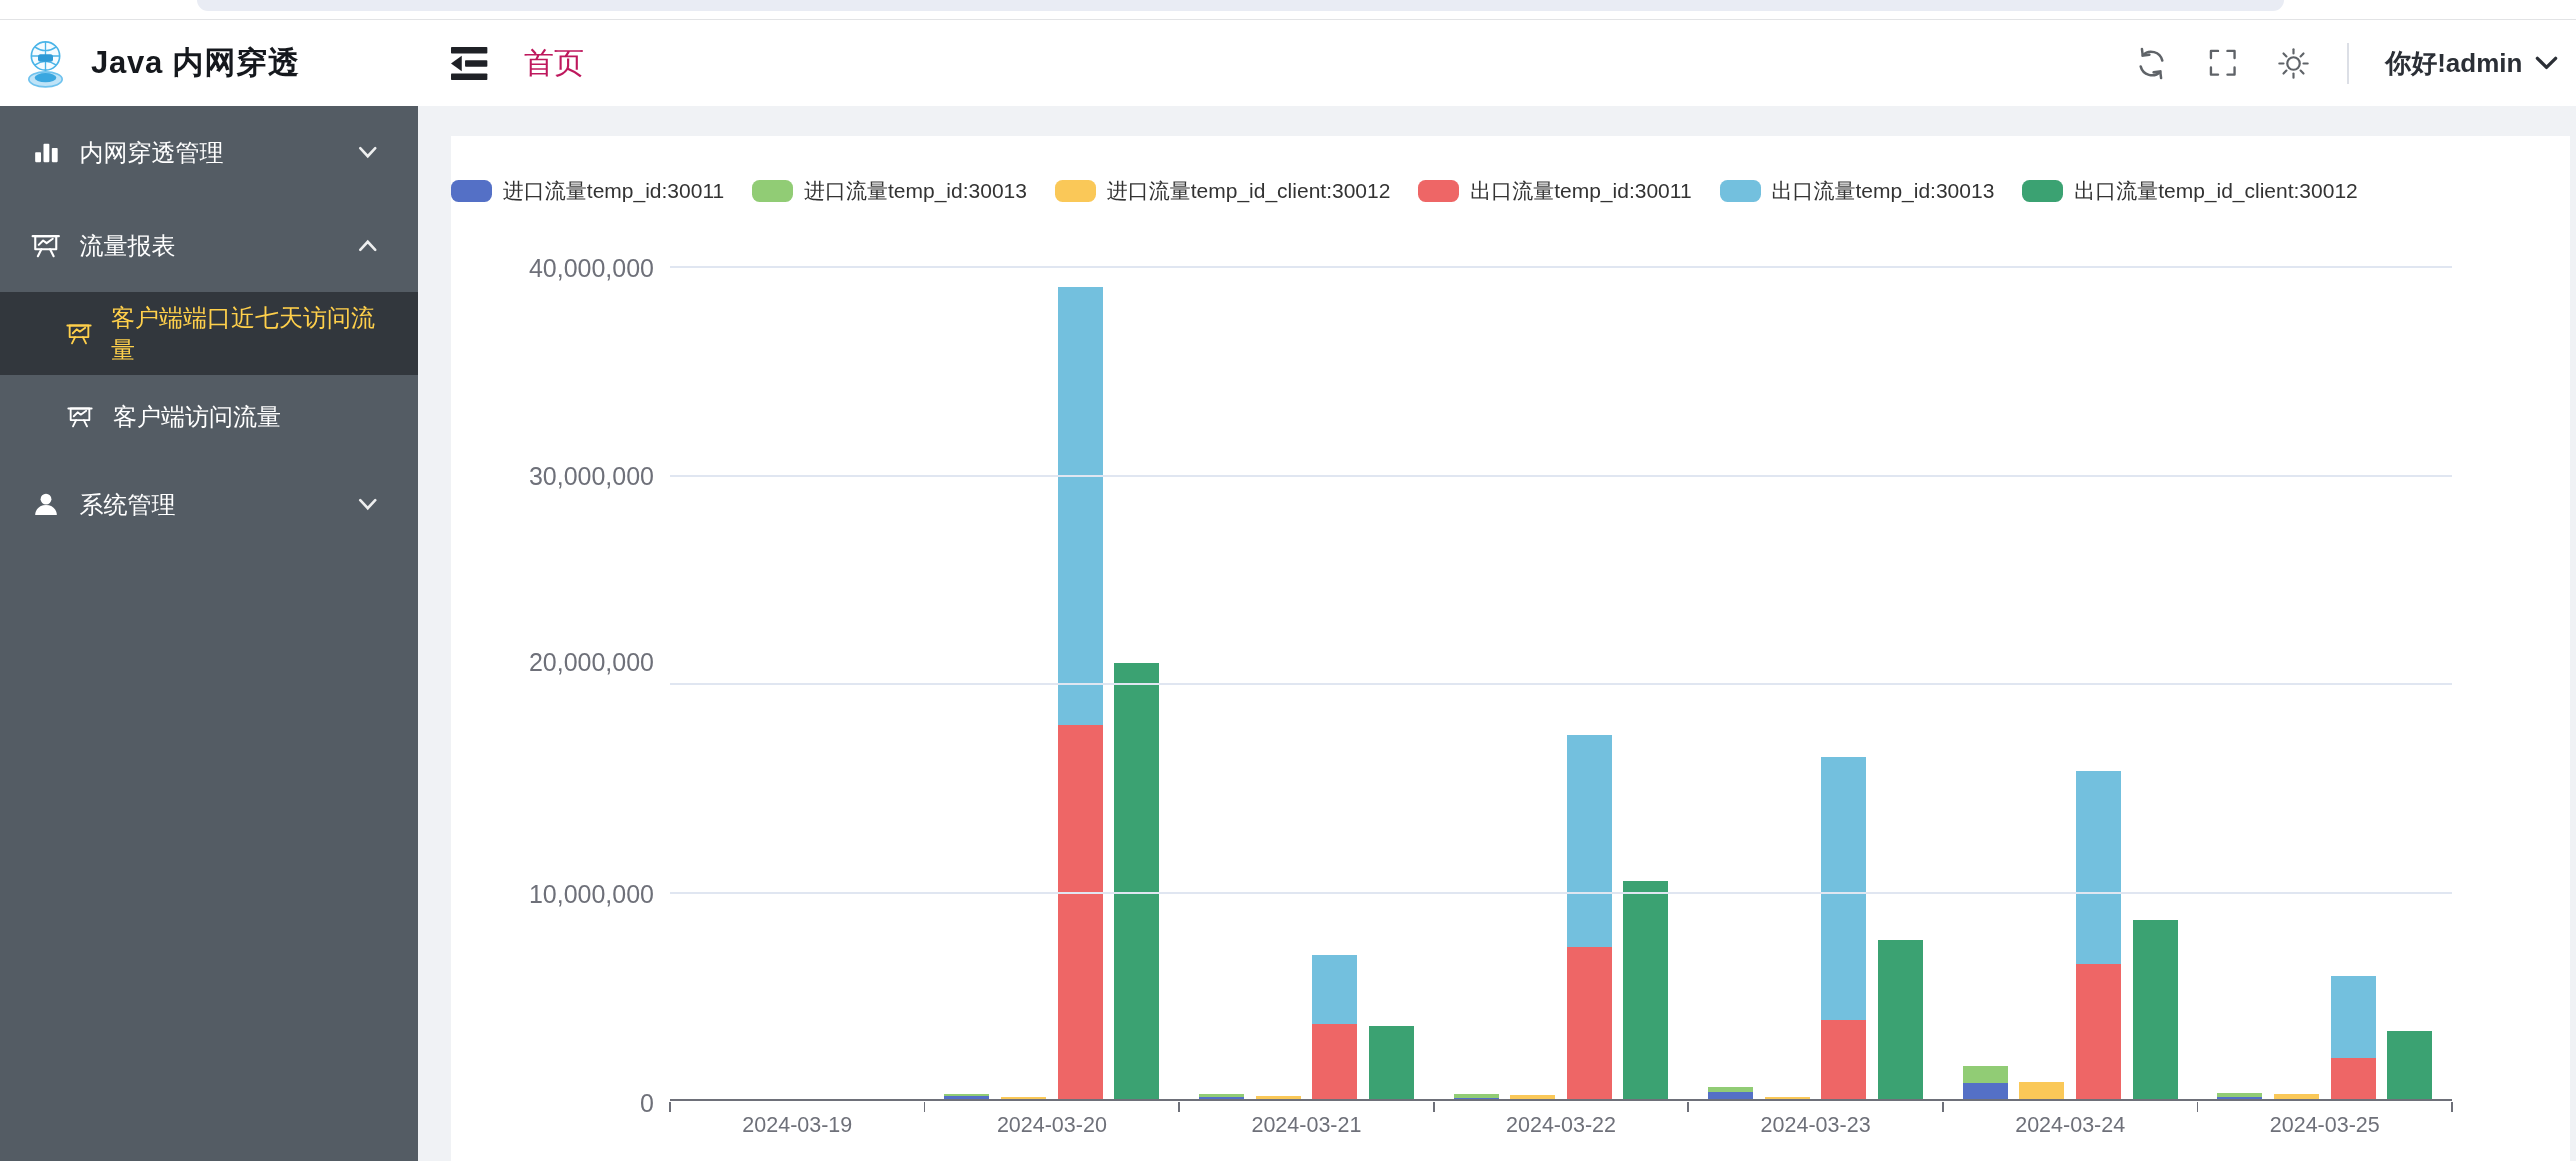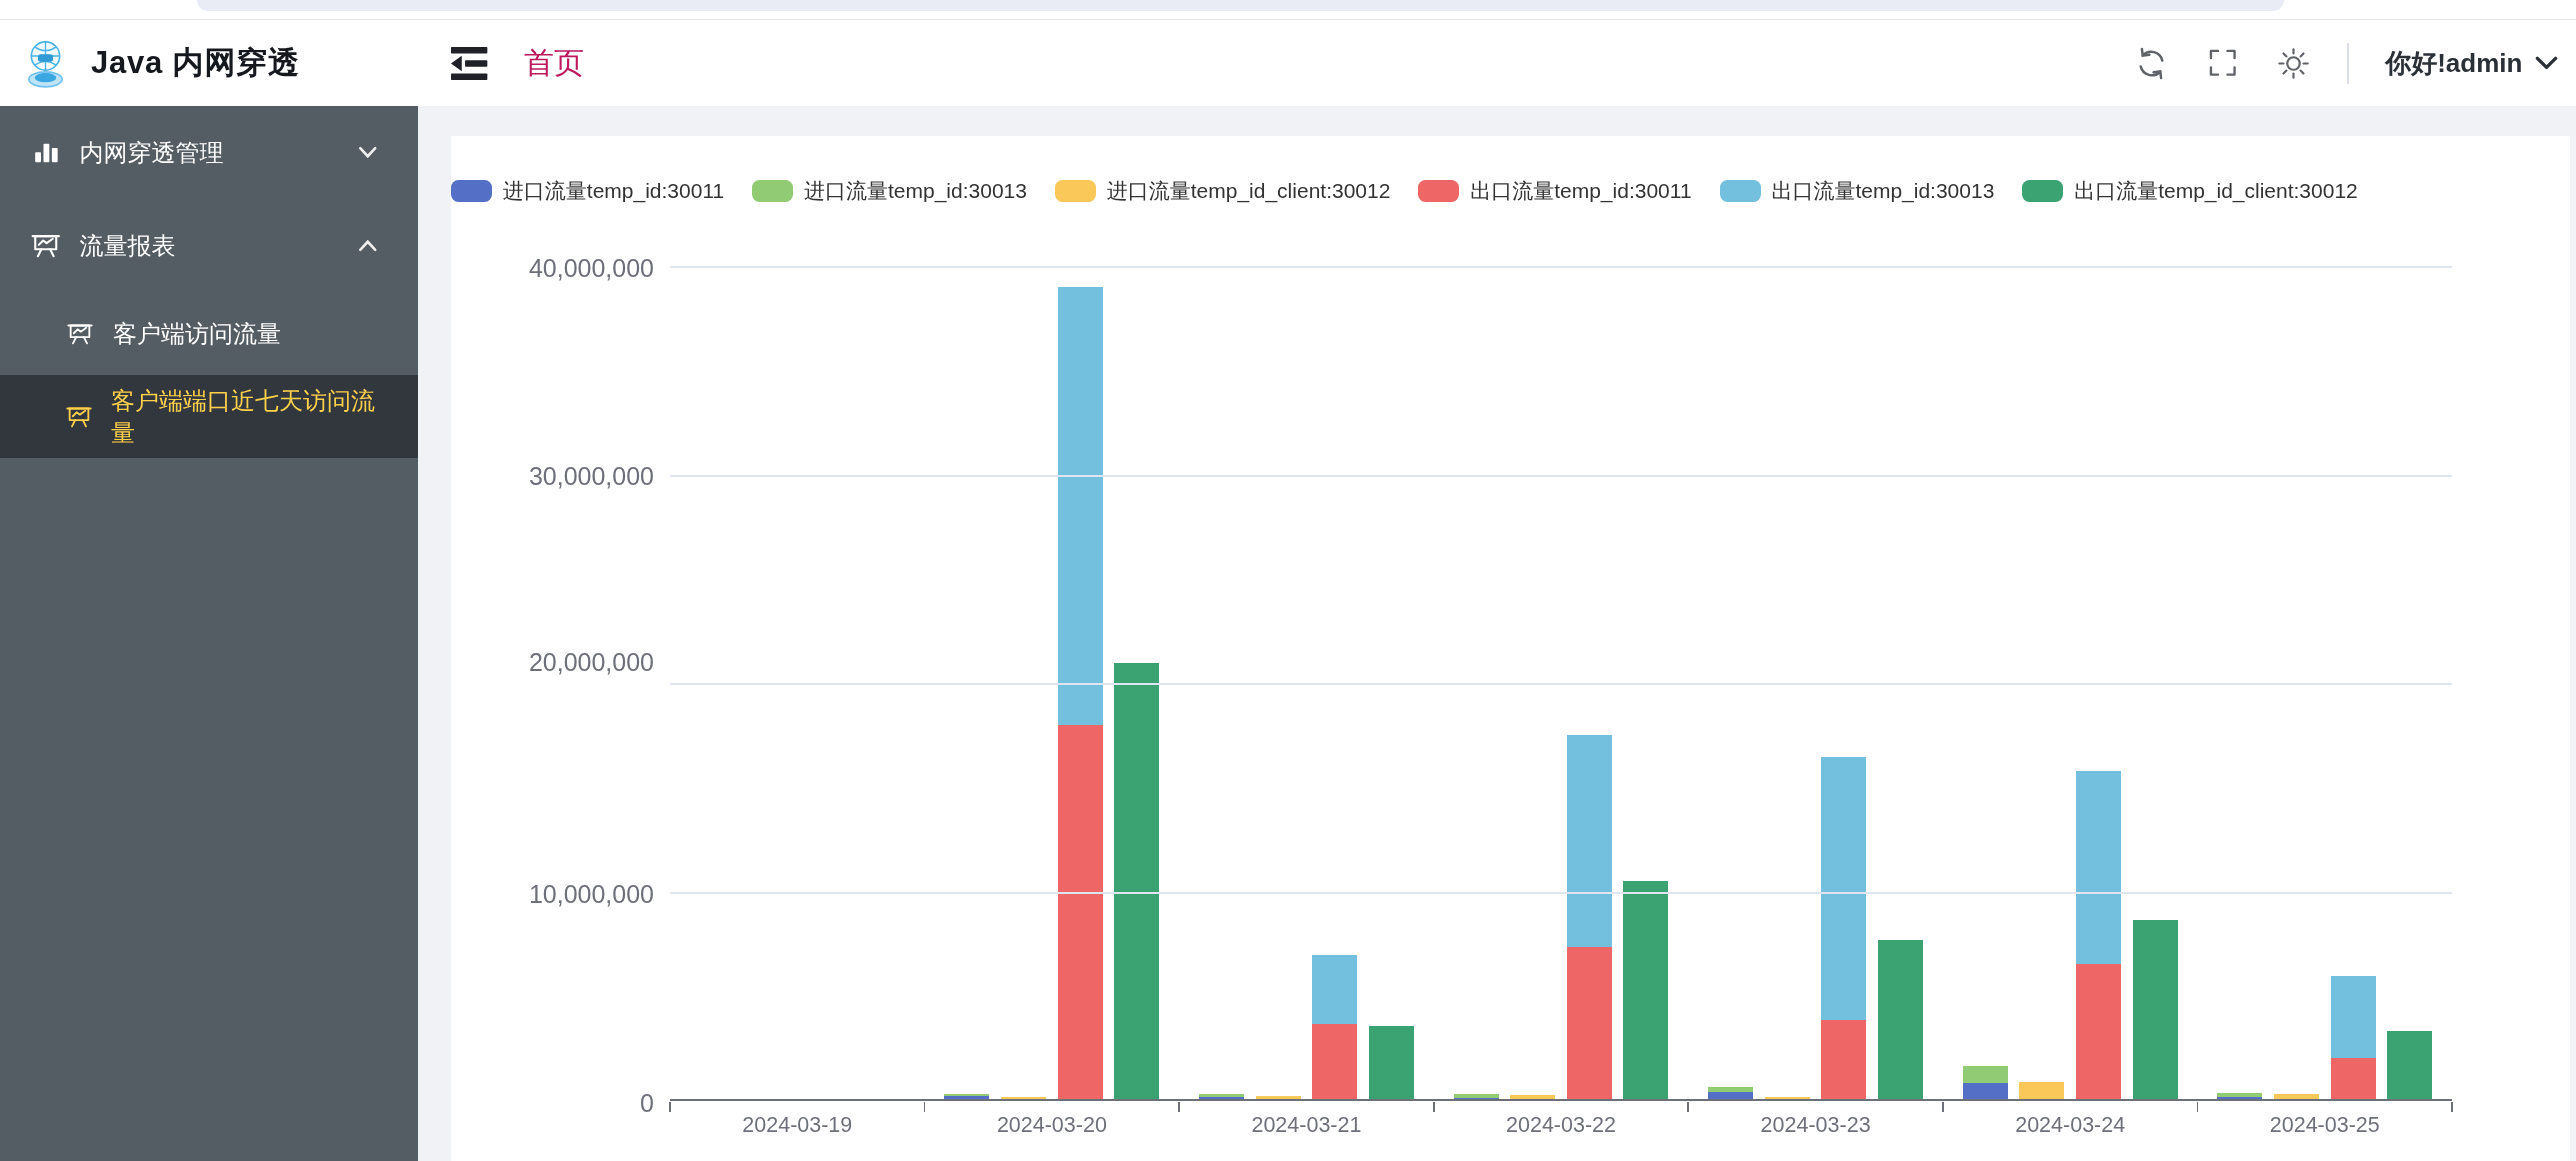--- a/index.html
+++ b/index.html
@@ -97,46 +97,58 @@
           <line x1="13" y1="22" x2="9" y2="30"></line>
           <line x1="23" y1="22" x2="27" y2="30"></line>
         </svg>
       </span>
       <span class="mi-label">流量报表</span>
       <svg class="chev" viewBox="0 0 20 14" fill="none" stroke="currentColor" stroke-width="2.4" stroke-linecap="round">
           <polyline points="3,11 10,3.5 17,11"></polyline>
         </svg>
     </div>
 
-    <div class="sub-item">
+    <div class="sub-item active">
       <span class="mi-icon">
         <svg width="28" height="28" viewBox="0 0 36 36" fill="none" stroke="currentColor" stroke-width="2.4" stroke-linecap="round" stroke-linejoin="round">
           <line x1="3" y1="7" x2="33" y2="7"></line>
           <rect x="6" y="7" width="24" height="15"></rect>
           <polyline points="10,17 15,12 19,15 26,10"></polyline>
           <line x1="13" y1="22" x2="9" y2="30"></line>
           <line x1="23" y1="22" x2="27" y2="30"></line>
         </svg>
       </span>
-      <span class="mi-label">客户端访问流量</span>
-    </div>
-
-    <div class="sub-item active">
+      <span class="mi-label">客户端端口近七天访问流量</span>
+    </div>
+
+    <div class="sub-item">
       <span class="mi-icon">
         <svg width="28" height="28" viewBox="0 0 36 36" fill="none" stroke="currentColor" stroke-width="2.4" stroke-linecap="round" stroke-linejoin="round">
           <line x1="3" y1="7" x2="33" y2="7"></line>
           <rect x="6" y="7" width="24" height="15"></rect>
           <polyline points="10,17 15,12 19,15 26,10"></polyline>
           <line x1="13" y1="22" x2="9" y2="30"></line>
           <line x1="23" y1="22" x2="27" y2="30"></line>
         </svg>
       </span>
-      <span class="mi-label">客户端端口近七天访问流量</span>
-    </div>
-
+      <span class="mi-label">客户端访问流量</span>
+    </div>
+
+    <div class="menu-item">
+      <span class="mi-icon">
+        <svg width="30" height="30" viewBox="0 0 36 36" fill="currentColor">
+          <circle cx="18" cy="11" r="6.5"></circle>
+          <path d="M18 18c-7.5 0-13 5.2-13 12h26c0-6.8-5.5-12-13-12z"></path>
+        </svg>
+      </span>
+      <span class="mi-label">系统管理</span>
+      <svg class="chev" viewBox="0 0 20 14" fill="none" stroke="currentColor" stroke-width="2.4" stroke-linecap="round">
+          <polyline points="3,3 10,10.5 17,3"></polyline>
+        </svg>
+    </div>
   </div>
 </div>
 
 <div class="header">
   <div class="fold-btn">
     <svg width="38" height="35" viewBox="0 0 46 42" fill="#1f2126">
       <rect x="0" y="1" width="44" height="8" rx="1"></rect>
       <rect x="17" y="17" width="27" height="8" rx="1"></rect>
       <rect x="0" y="33" width="44" height="8" rx="1"></rect>
       <polygon points="0,21 13,11.5 13,30.5"></polygon>

